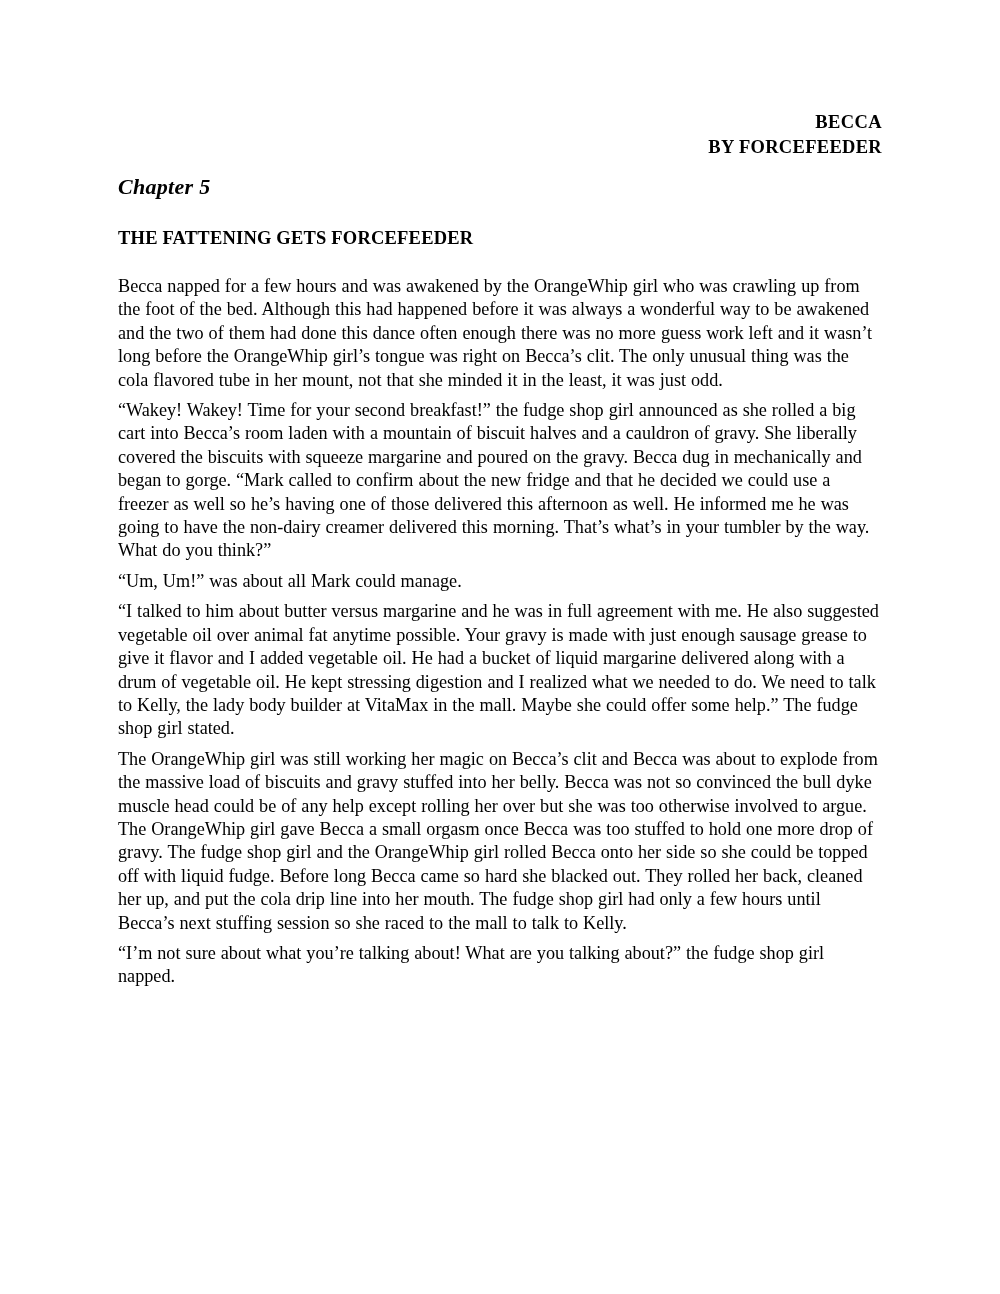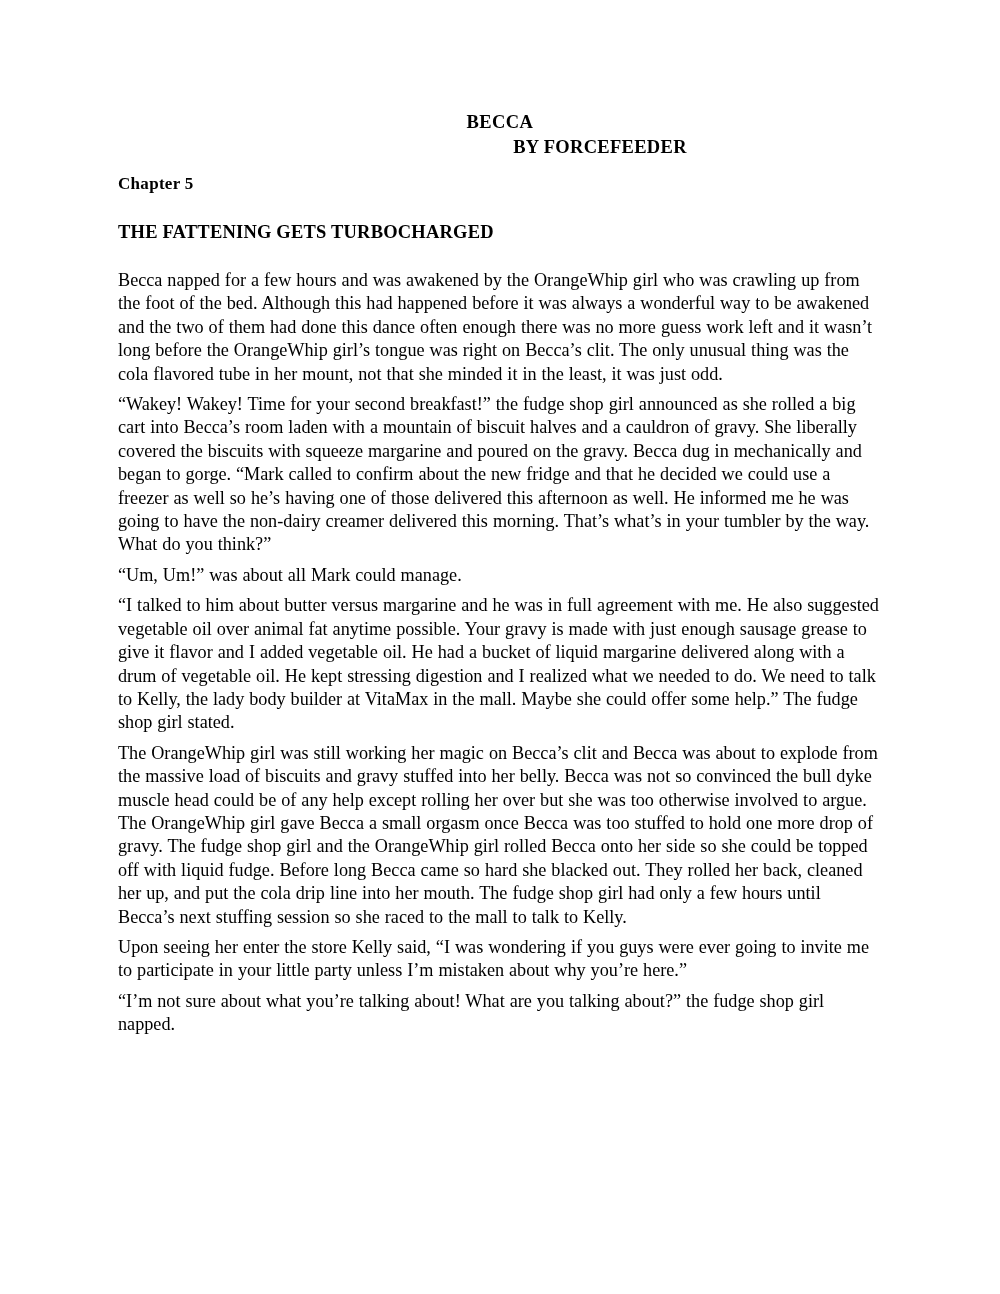--- a/index.html
+++ b/index.html
@@ -15,38 +15,39 @@
     overflow: hidden;
   }
   .page {
     position: relative;
     width: 1000px;
     height: 1294px;
     box-sizing: border-box;
     padding: 112px 118px 0 118px;
   }
   .title-line {
-    text-align: center;
+    text-align: right;
     font-weight: bold;
     font-size: 18.5px;
     letter-spacing: 0.4px;
     margin: 0 0 4px 0;
   }
   .byline {
-    text-align: center;
+    text-align: right;
     font-weight: bold;
     font-size: 18.5px;
     letter-spacing: 0.3px;
     margin: 0 0 0 200px;
   }
   .chapter {
     font-weight: bold;
-    font-size: 17px;
+    font-size: 22px;
     margin: 16px 0 0 0;
     letter-spacing: 0.3px;
+    font-style: italic;
   }
   .section-heading {
     font-weight: bold;
     font-size: 18.5px;
     margin: 28px 0 0 0;
     letter-spacing: 0.2px;
   }
   .body-text {
     font-size: 18.2px;
     line-height: 23.4px;
@@ -62,23 +63,22 @@
 <body>
 
 <div class="page">
 
   <div class="title-line">BECCA</div>
 
   <div class="byline">BY FORCEFEEDER</div>
 
   <div class="chapter">Chapter 5</div>
 
-  <div class="section-heading">THE FATTENING GETS TURBOCHARGED</div>
+  <div class="section-heading">THE FATTENING GETS FORCEFEEDER</div>
 
   <p class="body-text">Becca napped for a few hours and was awakened by the OrangeWhip girl who was crawling up from the foot of the bed.  Although this had happened before it was always a wonderful way to be awakened and the two of them had done this dance often enough there was no more guess work left and it wasn’t long before the OrangeWhip girl’s tongue was right on Becca’s clit.  The only unusual thing was the cola flavored tube in her mount, not that she minded it in the least, it was just odd.</p>
   <p class="body-text">“Wakey! Wakey! Time for your second breakfast!” the fudge shop girl announced as she rolled a big cart into Becca’s room laden with a mountain of biscuit halves and a cauldron of gravy.  She liberally covered the biscuits with squeeze margarine and poured on the gravy.  Becca dug in mechanically and began to gorge.  “Mark called to confirm about the new fridge and that he decided we could use a freezer as well so he’s having one of those delivered this afternoon as well.  He informed me he was going to have the non-dairy creamer delivered this morning.  That’s what’s in your tumbler by the way.  What do you think?”</p>
   <p class="body-text">“Um, Um!” was about all Mark could manage.</p>
   <p class="body-text">“I talked to him about butter versus margarine and he was in full agreement with me.  He also suggested vegetable oil over animal fat anytime possible.  Your gravy is made with just enough sausage grease to give it flavor and I added vegetable oil.  He had a bucket of liquid margarine delivered along with a drum of vegetable oil.  He kept stressing digestion and I realized what we needed to do.  We need to talk to Kelly, the lady body builder at VitaMax in the mall.  Maybe she could offer some help.” The fudge shop girl stated.</p>
   <p class="body-text">The OrangeWhip girl was still working her magic on Becca’s clit and Becca was about to explode from the massive load of biscuits and gravy stuffed into her belly.  Becca was not so convinced the bull dyke muscle head could be of any help except rolling her over but she was too otherwise involved to argue.  The OrangeWhip girl gave Becca a small orgasm once Becca was too stuffed to hold one more drop of gravy.  The fudge shop girl and the OrangeWhip girl rolled Becca onto her side so she could be topped off with liquid fudge.  Before long Becca came so hard she blacked out.  They rolled her back, cleaned her up, and put the cola drip line into her mouth.  The fudge shop girl had only a few hours until Becca’s next stuffing session so she raced to the mall to talk to Kelly.</p>
-  <p class="body-text">Upon seeing her enter the store Kelly said, “I was wondering if you guys were ever going to invite me to participate in your little party unless I’m mistaken about why you’re here.”</p>
   <p class="body-text">“I’m not sure about what you’re talking about!  What are you talking about?” the fudge shop girl napped.</p>
 
 </div>
 
 </body></html>

